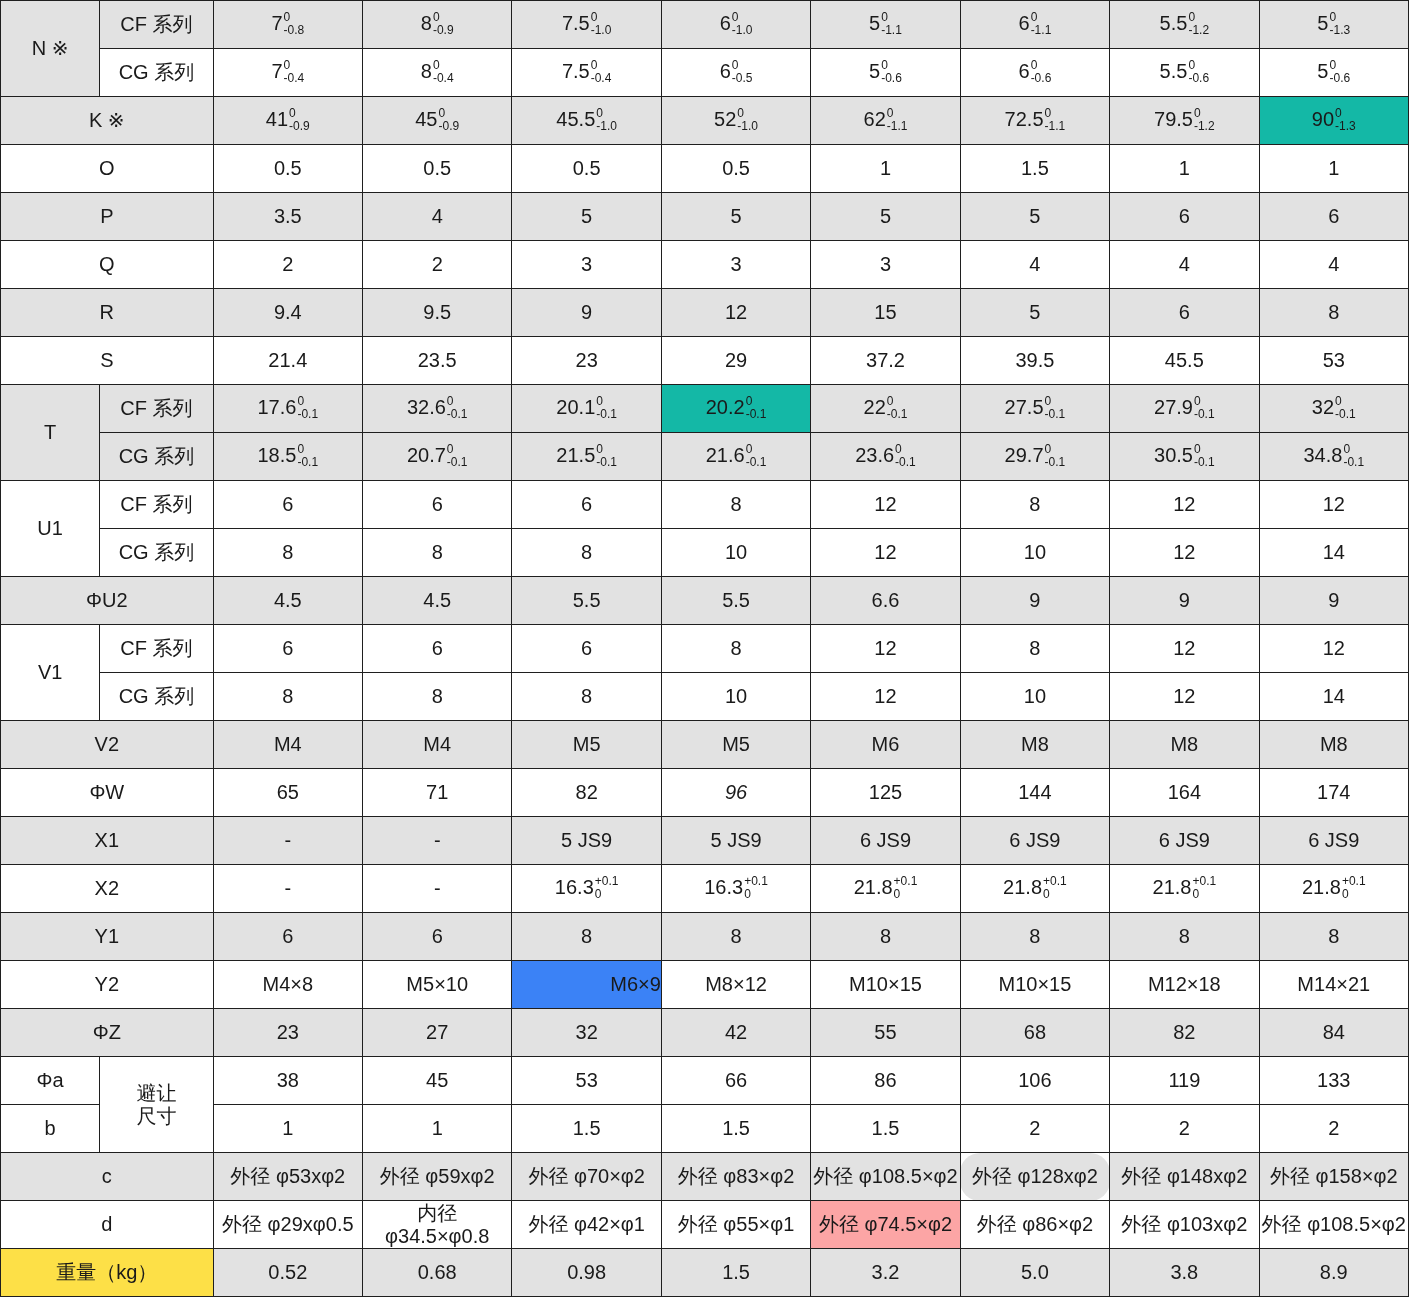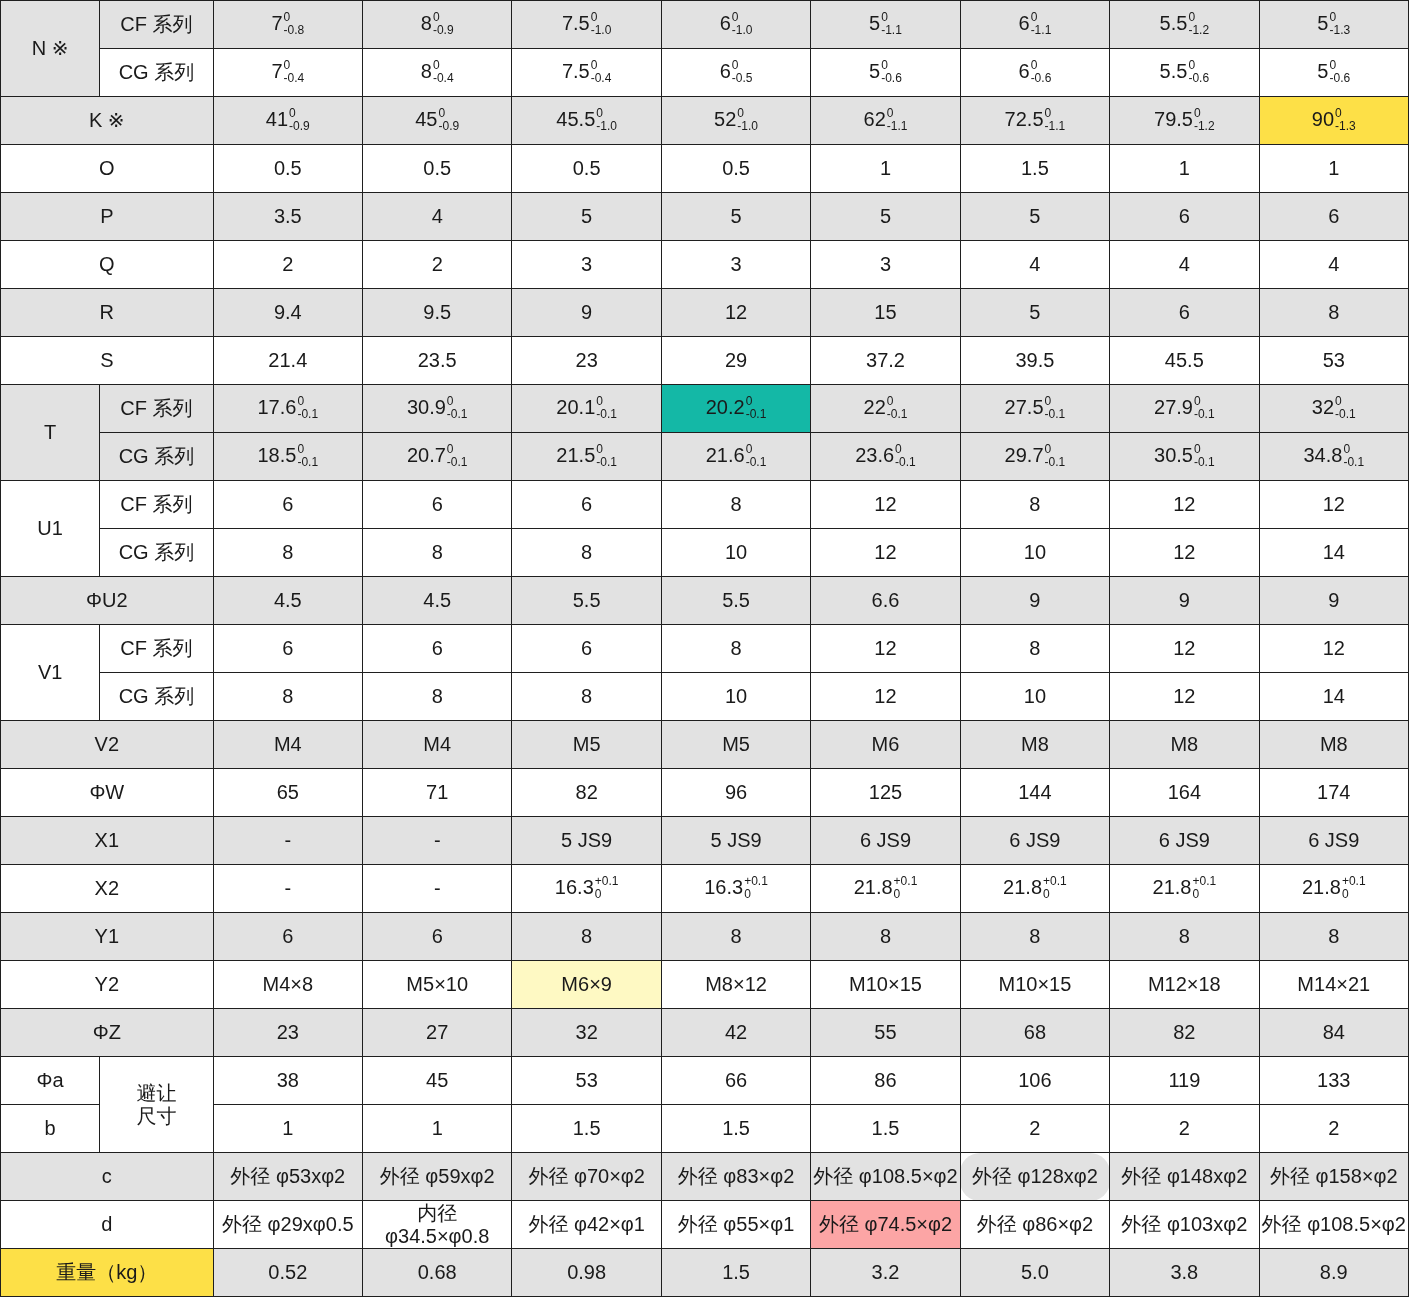--- a/index.html
+++ b/index.html
@@ -111,21 +111,21 @@
       </tr>
       <tr>
         <td class="lbl" colspan="2" style="background: rgb(226, 226, 226);">K ※</td>
         <td style="background: rgb(226, 226, 226);"><span class="tol"><span class="base">41</span><span class="stack"><span class="up">0</span><span class="dn">-0.9</span></span></span></td>
         <td style="background: rgb(226, 226, 226);"><span class="tol"><span class="base">45</span><span class="stack"><span class="up">0</span><span class="dn">-0.9</span></span></span></td>
         <td style="background: rgb(226, 226, 226);"><span class="tol"><span class="base">45.5</span><span class="stack"><span class="up">0</span><span class="dn">-1.0</span></span></span></td>
         <td style="background: rgb(226, 226, 226);"><span class="tol"><span class="base">52</span><span class="stack"><span class="up">0</span><span class="dn">-1.0</span></span></span></td>
         <td style="background: rgb(226, 226, 226);"><span class="tol"><span class="base">62</span><span class="stack"><span class="up">0</span><span class="dn">-1.1</span></span></span></td>
         <td style="background: rgb(226, 226, 226);"><span class="tol"><span class="base">72.5</span><span class="stack"><span class="up">0</span><span class="dn">-1.1</span></span></span></td>
         <td style="background: rgb(226, 226, 226);"><span class="tol"><span class="base">79.5</span><span class="stack"><span class="up">0</span><span class="dn">-1.2</span></span></span></td>
-        <td style="background: #fde047;"><span class="tol"><span class="base">90</span><span class="stack"><span class="up">0</span><span class="dn">-1.3</span></span></span></td>
+        <td style="background: #14b8a6;"><span class="tol"><span class="base">90</span><span class="stack"><span class="up">0</span><span class="dn">-1.3</span></span></span></td>
       </tr>
       <tr>
         <td class="lbl" colspan="2" style="background: rgb(255, 255, 255);">O</td>
         <td style="background: rgb(255, 255, 255);">0.5</td>
         <td style="background: rgb(255, 255, 255);">0.5</td>
         <td style="background: rgb(255, 255, 255);">0.5</td>
         <td style="background: rgb(255, 255, 255);">0.5</td>
         <td style="background: rgb(255, 255, 255);">1</td>
         <td style="background: rgb(255, 255, 255);">1.5</td>
         <td style="background: rgb(255, 255, 255);">1</td>
@@ -172,21 +172,21 @@
         <td style="background: rgb(255, 255, 255);">29</td>
         <td style="background: rgb(255, 255, 255);">37.2</td>
         <td style="background: rgb(255, 255, 255);">39.5</td>
         <td style="background: rgb(255, 255, 255);">45.5</td>
         <td style="background: rgb(255, 255, 255);">53</td>
       </tr>
       <tr>
         <td rowspan="2" style="background: rgb(226, 226, 226);">T</td>
         <td class="sub" style="background: rgb(226, 226, 226);">CF 系列</td>
         <td style="background: rgb(226, 226, 226);"><span class="tol"><span class="base">17.6</span><span class="stack"><span class="up">0</span><span class="dn">-0.1</span></span></span></td>
-        <td style="background: rgb(226, 226, 226);"><span class="tol"><span class="base">30.9</span><span class="stack"><span class="up">0</span><span class="dn">-0.1</span></span></span></td>
+        <td style="background: rgb(226, 226, 226);"><span class="tol"><span class="base">32.6</span><span class="stack"><span class="up">0</span><span class="dn">-0.1</span></span></span></td>
         <td style="background: rgb(226, 226, 226);"><span class="tol"><span class="base">20.1</span><span class="stack"><span class="up">0</span><span class="dn">-0.1</span></span></span></td>
         <td style="background: #14b8a6;"><span class="tol"><span class="base">20.2</span><span class="stack"><span class="up">0</span><span class="dn">-0.1</span></span></span></td>
         <td style="background: rgb(226, 226, 226);"><span class="tol"><span class="base">22</span><span class="stack"><span class="up">0</span><span class="dn">-0.1</span></span></span></td>
         <td style="background: rgb(226, 226, 226);"><span class="tol"><span class="base">27.5</span><span class="stack"><span class="up">0</span><span class="dn">-0.1</span></span></span></td>
         <td style="background: rgb(226, 226, 226);"><span class="tol"><span class="base">27.9</span><span class="stack"><span class="up">0</span><span class="dn">-0.1</span></span></span></td>
         <td style="background: rgb(226, 226, 226);"><span class="tol"><span class="base">32</span><span class="stack"><span class="up">0</span><span class="dn">-0.1</span></span></span></td>
       </tr>
       <tr>
         <td class="sub" style="background: rgb(226, 226, 226);">CG 系列</td>
         <td style="background: rgb(226, 226, 226);"><span class="tol"><span class="base">18.5</span><span class="stack"><span class="up">0</span><span class="dn">-0.1</span></span></span></td>
@@ -264,21 +264,21 @@
         <td style="background: rgb(226, 226, 226);">M6</td>
         <td style="background: rgb(226, 226, 226);">M8</td>
         <td style="background: rgb(226, 226, 226);">M8</td>
         <td style="background: rgb(226, 226, 226);">M8</td>
       </tr>
       <tr>
         <td class="lbl" colspan="2" style="background: rgb(255, 255, 255);">ΦW</td>
         <td style="background: rgb(255, 255, 255);">65</td>
         <td style="background: rgb(255, 255, 255);">71</td>
         <td style="background: rgb(255, 255, 255);">82</td>
-        <td style="background: rgb(255, 255, 255);">96</td>
+        <td style="background: rgb(255, 255, 255); font-style: italic;">96</td>
         <td style="background: rgb(255, 255, 255);">125</td>
         <td style="background: rgb(255, 255, 255);">144</td>
         <td style="background: rgb(255, 255, 255);">164</td>
         <td style="background: rgb(255, 255, 255);">174</td>
       </tr>
       <tr>
         <td class="lbl" colspan="2" style="background: rgb(226, 226, 226);">X1</td>
         <td style="background: rgb(226, 226, 226);">-</td>
         <td style="background: rgb(226, 226, 226);">-</td>
         <td style="background: rgb(226, 226, 226);">5 JS9</td>
@@ -307,21 +307,21 @@
         <td style="background: rgb(226, 226, 226);">8</td>
         <td style="background: rgb(226, 226, 226);">8</td>
         <td style="background: rgb(226, 226, 226);">8</td>
         <td style="background: rgb(226, 226, 226);">8</td>
         <td style="background: rgb(226, 226, 226);">8</td>
       </tr>
       <tr>
         <td class="lbl" colspan="2" style="background: rgb(255, 255, 255);">Y2</td>
         <td style="background: rgb(255, 255, 255);">M4×8</td>
         <td style="background: rgb(255, 255, 255);">M5×10</td>
-        <td style="background: #fef9c3;">M6×9</td>
+        <td style="background: #3b82f6; text-align: right;">M6×9</td>
         <td style="background: rgb(255, 255, 255);">M8×12</td>
         <td style="background: rgb(255, 255, 255);">M10×15</td>
         <td style="background: rgb(255, 255, 255);">M10×15</td>
         <td style="background: rgb(255, 255, 255);">M12×18</td>
         <td style="background: rgb(255, 255, 255);">M14×21</td>
       </tr>
       <tr>
         <td class="lbl" colspan="2" style="background: rgb(226, 226, 226);">ΦZ</td>
         <td style="background: rgb(226, 226, 226);">23</td>
         <td style="background: rgb(226, 226, 226);">27</td>

